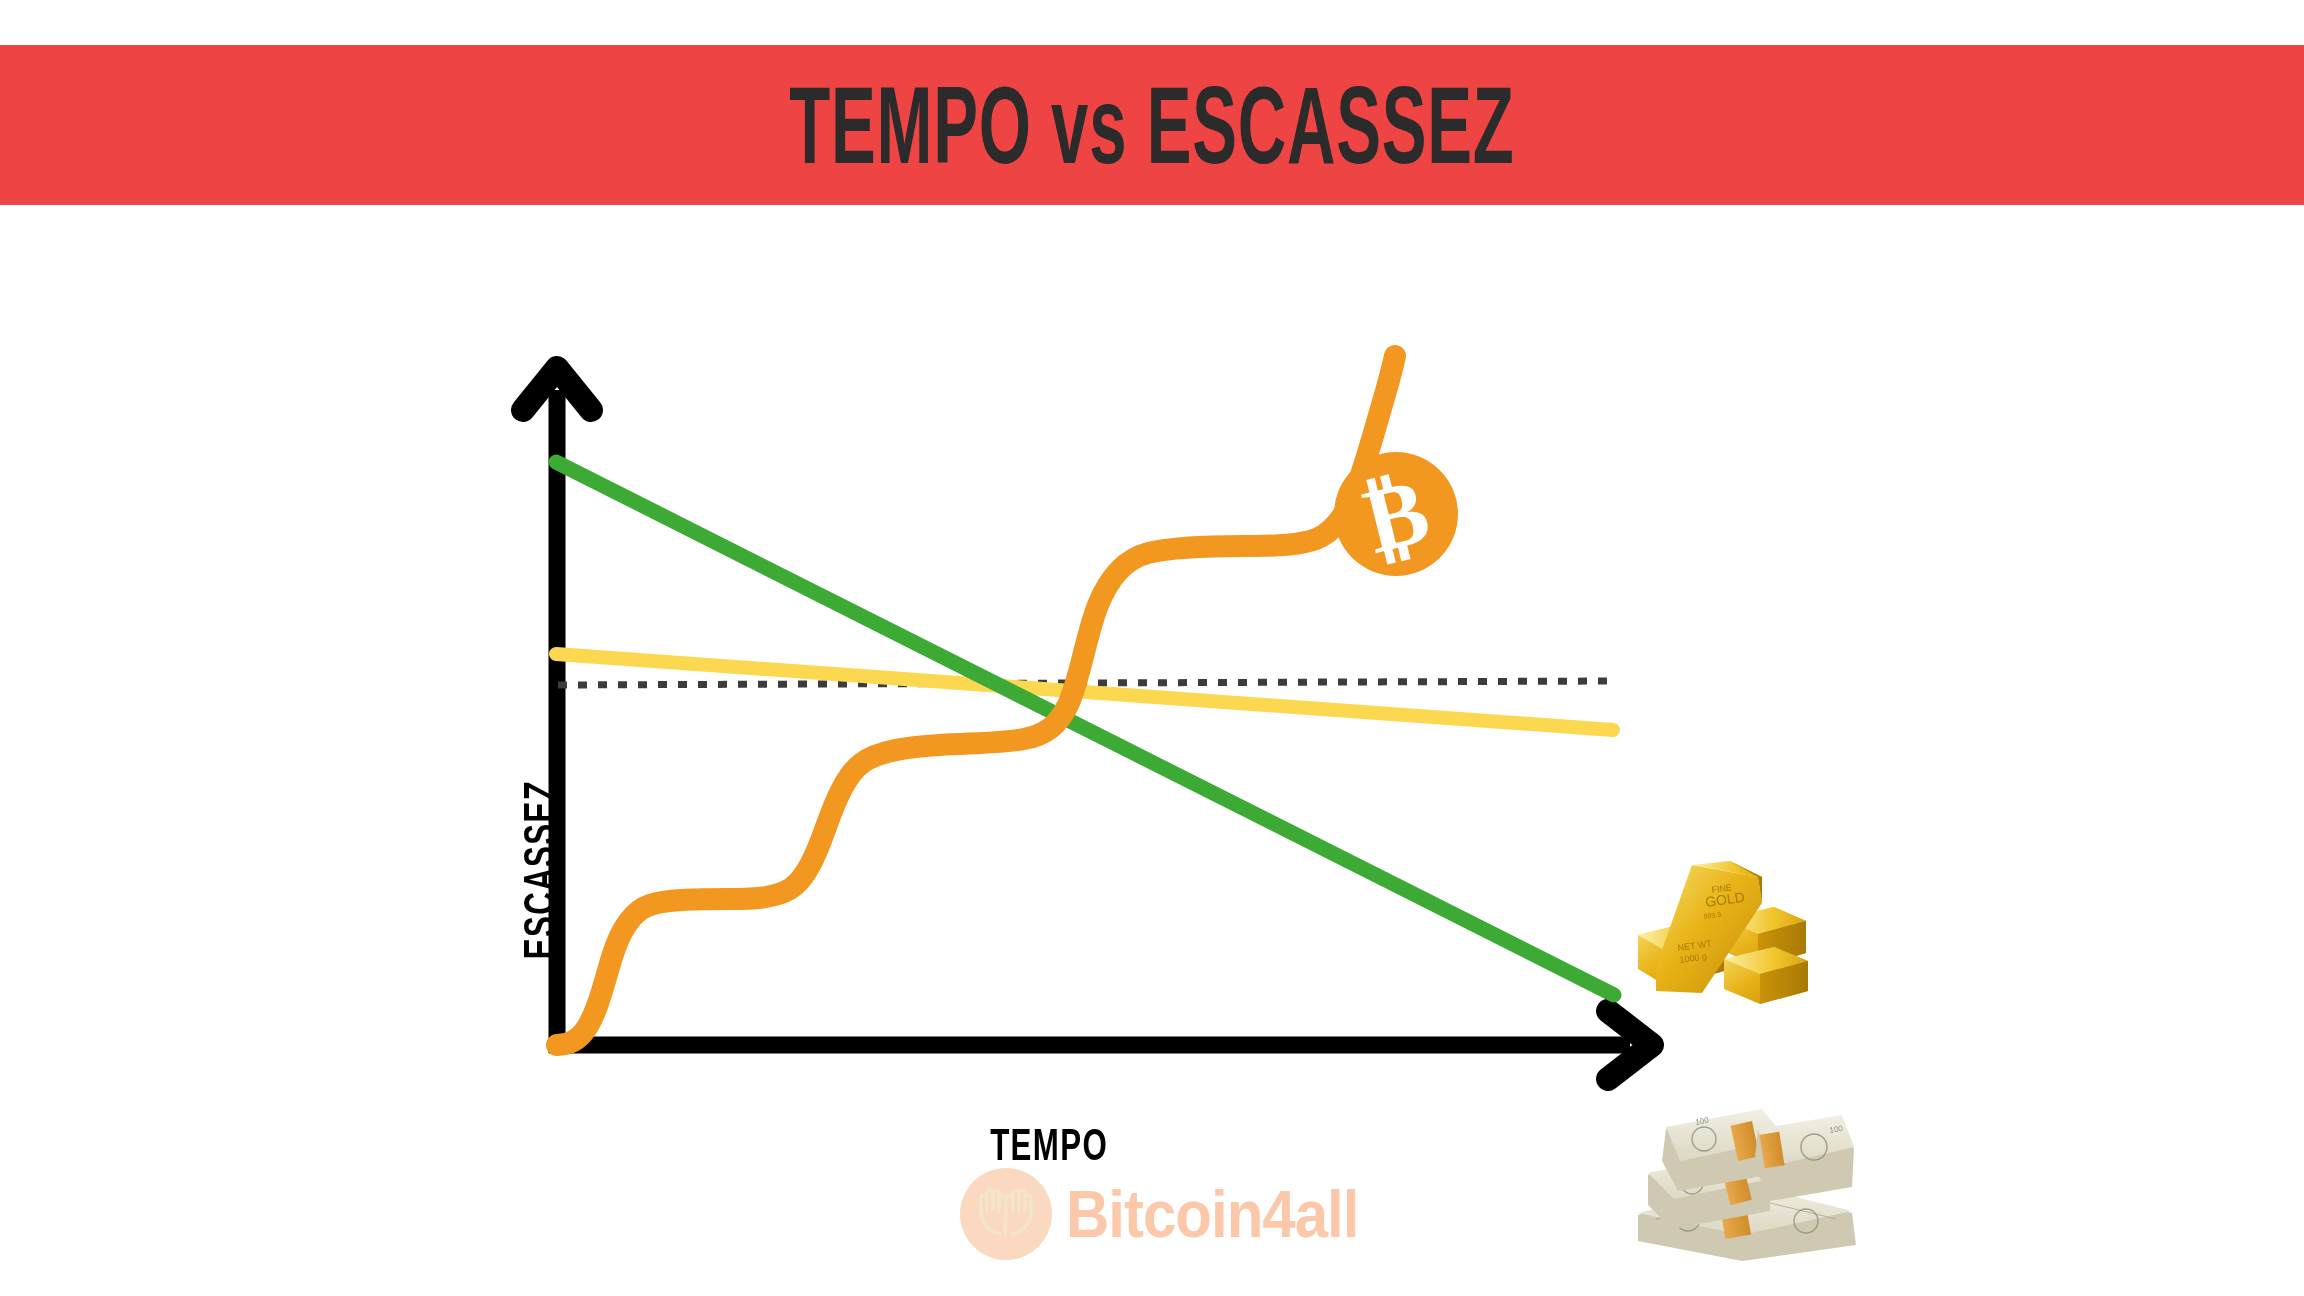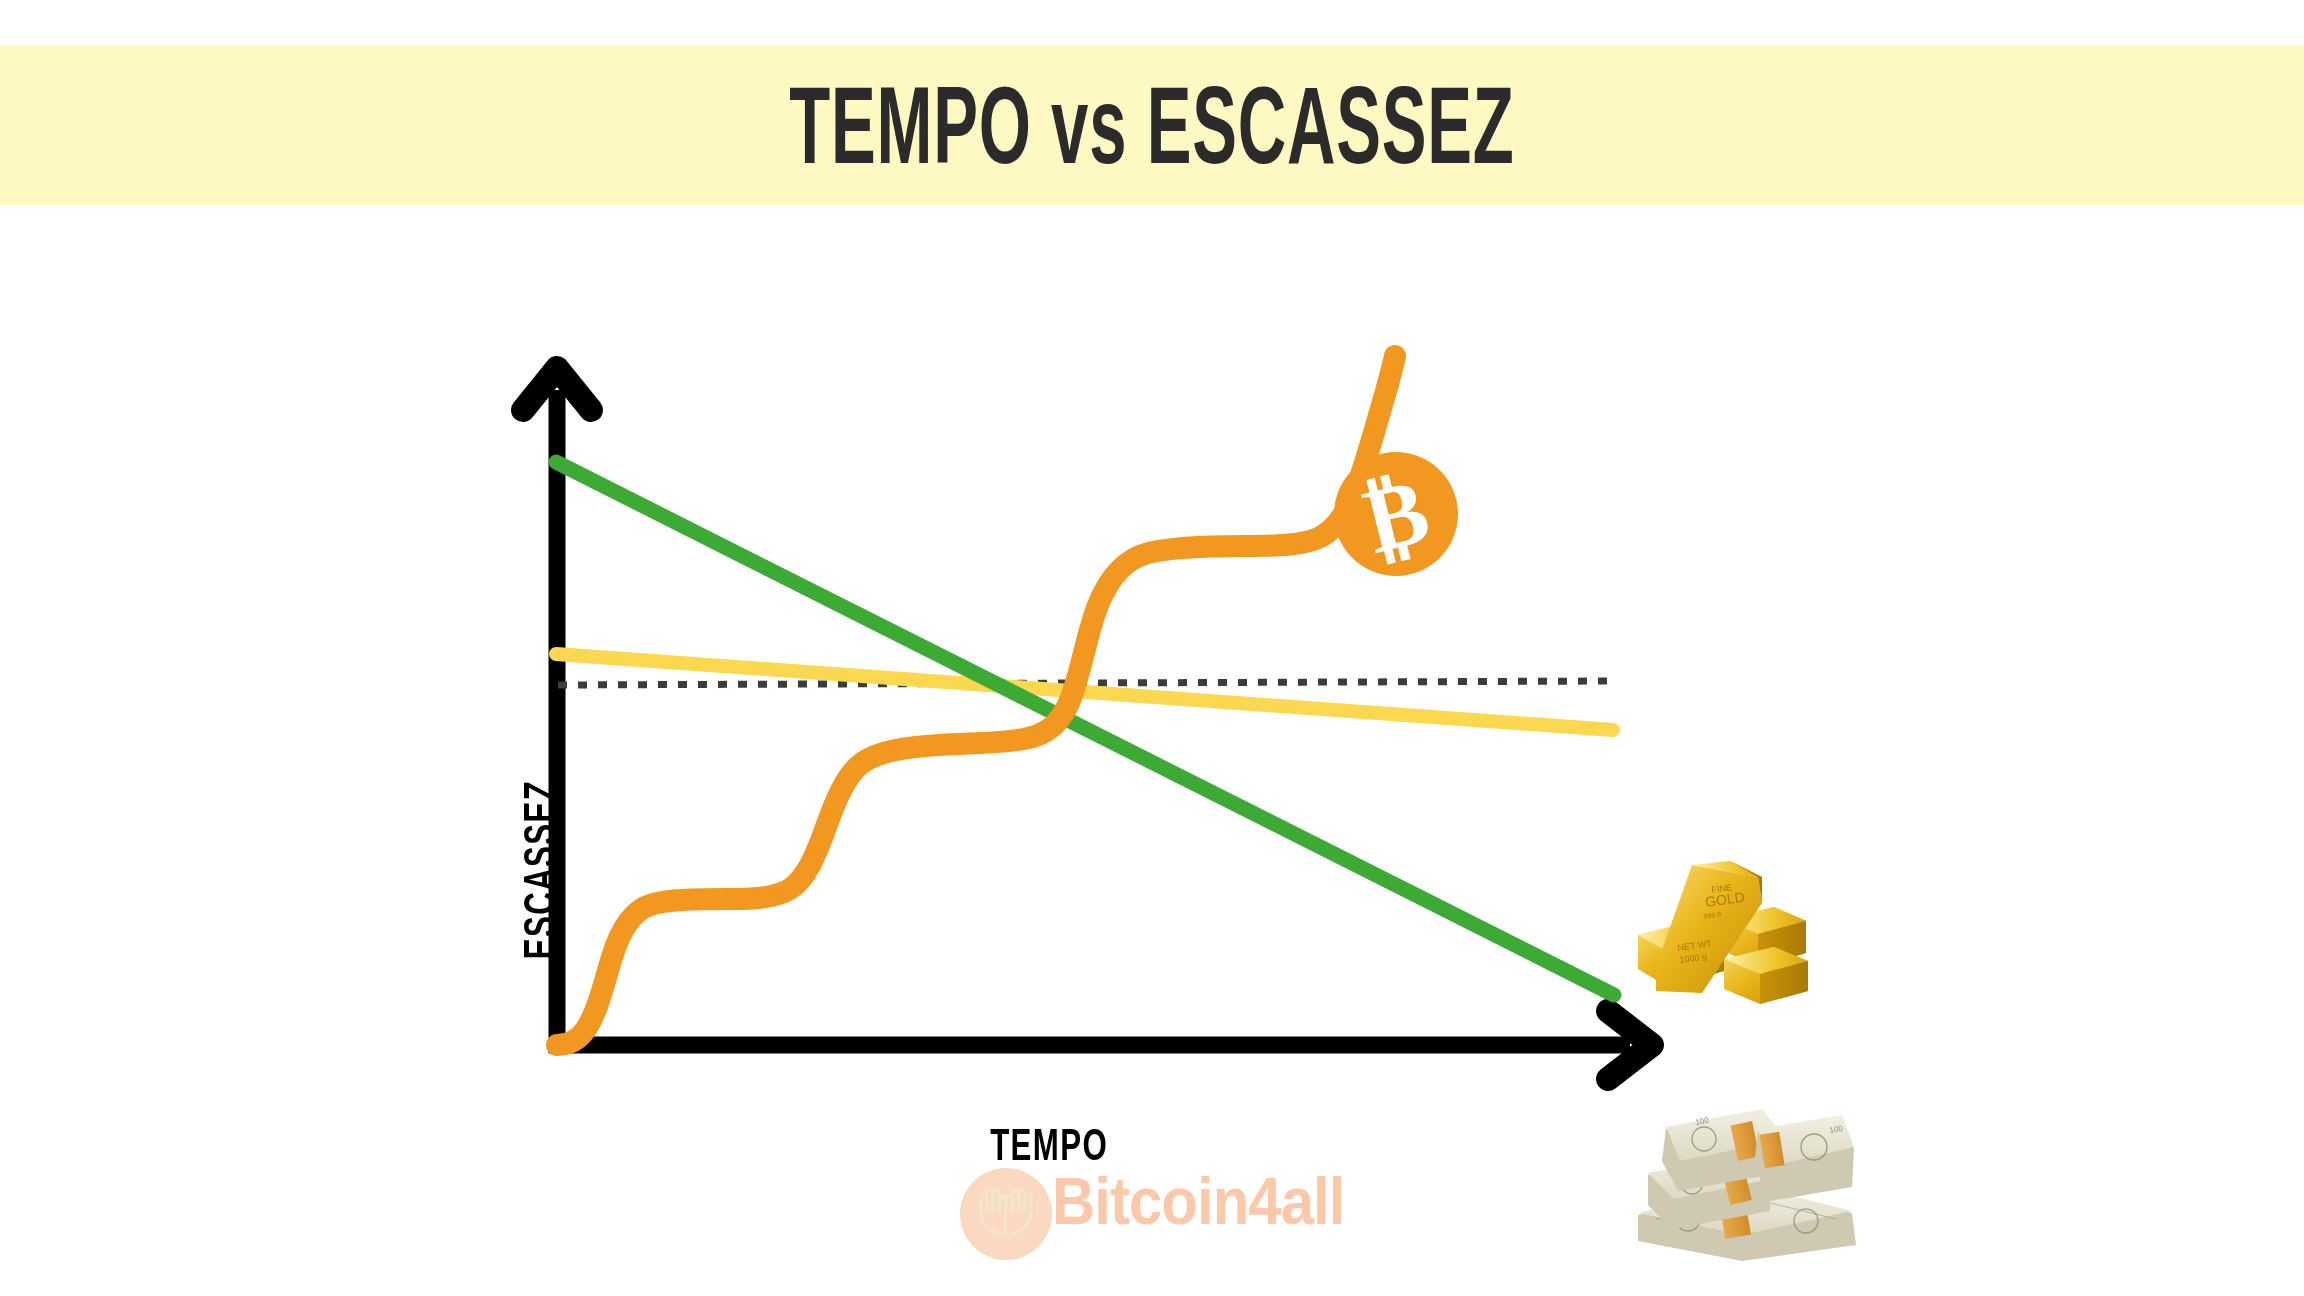--- a/index.html
+++ b/index.html
@@ -8,21 +8,21 @@
     background:#ffffff;
     font-family:"Liberation Sans", sans-serif;
     overflow:hidden;
     position:relative;
   }
   #root{position:relative;width:2304px;height:1296px;background:#fff;}
 
   
   .banner{
     position:absolute;left:0;top:45px;width:2304px;height:160px;
-    background:#fef9c3;
+    background:#ef4444;
     display:flex;align-items:center;justify-content:center;
   }
   .banner-title{
     font-family:"Liberation Sans", sans-serif;
     font-weight:bold;
     font-size:86px;
     letter-spacing:1px;
     color:#2b2b2b;
     transform:scaleX(0.78) scaleY(1.28);
     transform-origin:center center;
@@ -62,21 +62,21 @@
   }
 
   
   .asset{position:absolute;}
   .gold-stack{left:1628px;top:636px;width:190px;height:175px;}
   .cash-stack{left:1630px;top:890px;width:230px;height:170px;}
 
   
   .watermark{
     position:absolute;left:960px;top:1168px;
-    display:flex;
+    display:flex;align-items:center;gap:14px;
     opacity:1;
   }
   .wm-circle{
     width:92px;height:92px;border-radius:50%;
     background:#fbd9c0;
     display:flex;align-items:center;justify-content:center;
   }
   .wm-text{
     font-family:"Liberation Sans", sans-serif;
     font-weight:bold;

